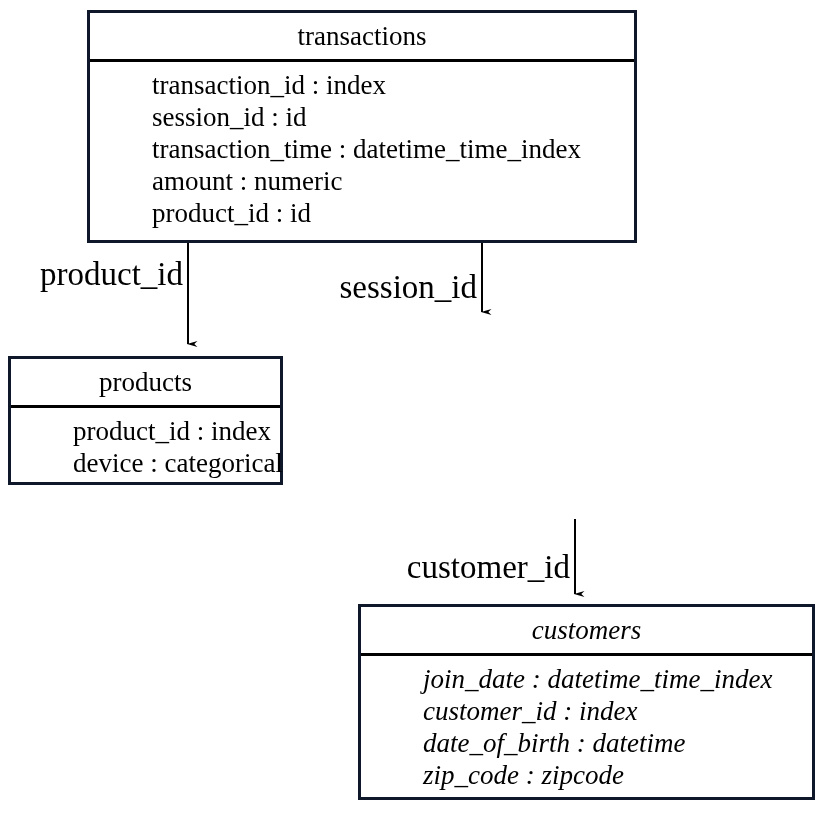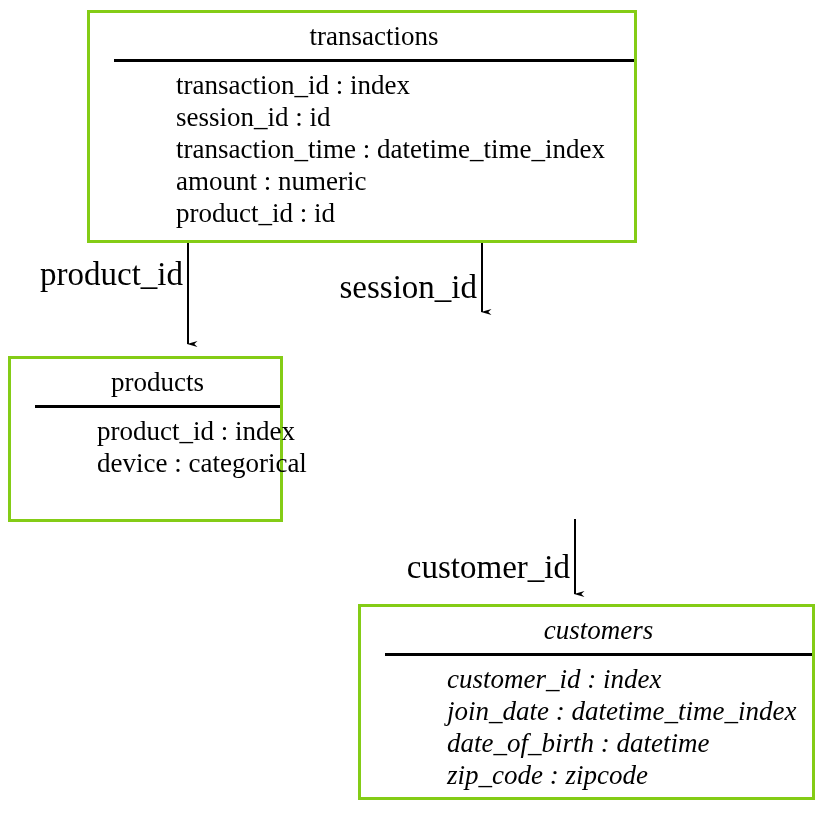--- a/index.html
+++ b/index.html
@@ -14,23 +14,22 @@
     background: #ffffff;
     font-family: "Liberation Serif", "DejaVu Serif", serif;
     color: #000000;
     overflow: hidden;
   }
 
   
   .entity {
     position: absolute;
     box-sizing: border-box;
-    border: 3px solid #84cc16;
+    border: 3px solid #0f172a;
     background: #ffffff;
-    padding-left: 24px;
   }
   .entity-title {
     box-sizing: border-box;
     width: 100%;
     text-align: center;
     font-size: 27px;
     line-height: 1.0;
     padding-top: 10px;
     padding-bottom: 9px;
     border-bottom: 3px solid #000000;
@@ -93,32 +92,32 @@
     <div class="entity-title">transactions</div>
     <div class="entity-fields">
       <div class="field-row">transaction_id : index</div>
       <div class="field-row">session_id : id</div>
       <div class="field-row">transaction_time : datetime_time_index</div>
       <div class="field-row">amount : numeric</div>
       <div class="field-row">product_id : id</div>
     </div>
   </div>
 
-  <div class="entity" style="left:8px; top:356px; width:275px; height:166px;">
+  <div class="entity" style="left:8px; top:356px; width:275px; height:129px;">
     <div class="entity-title">products</div>
     <div class="entity-fields">
       <div class="field-row">product_id : index</div>
       <div class="field-row">device : categorical</div>
     </div>
   </div>
 
 
   <div class="entity" style="left:358px; top:604px; width:457px; height:196px;font-style:italic;">
     <div class="entity-title">customers</div>
     <div class="entity-fields">
+      <div class="field-row">join_date : datetime_time_index</div>
       <div class="field-row">customer_id : index</div>
-      <div class="field-row">join_date : datetime_time_index</div>
       <div class="field-row">date_of_birth : datetime</div>
       <div class="field-row">zip_code : zipcode</div>
     </div>
   </div>
 
 </div>
 
 </body></html>

